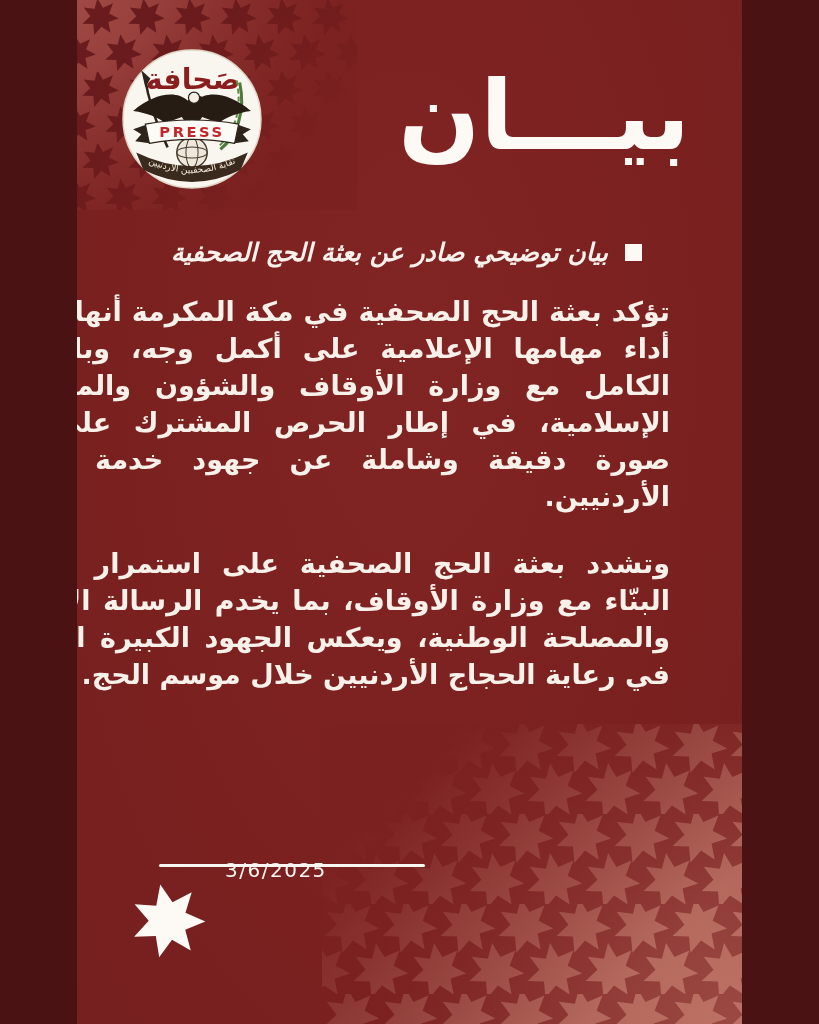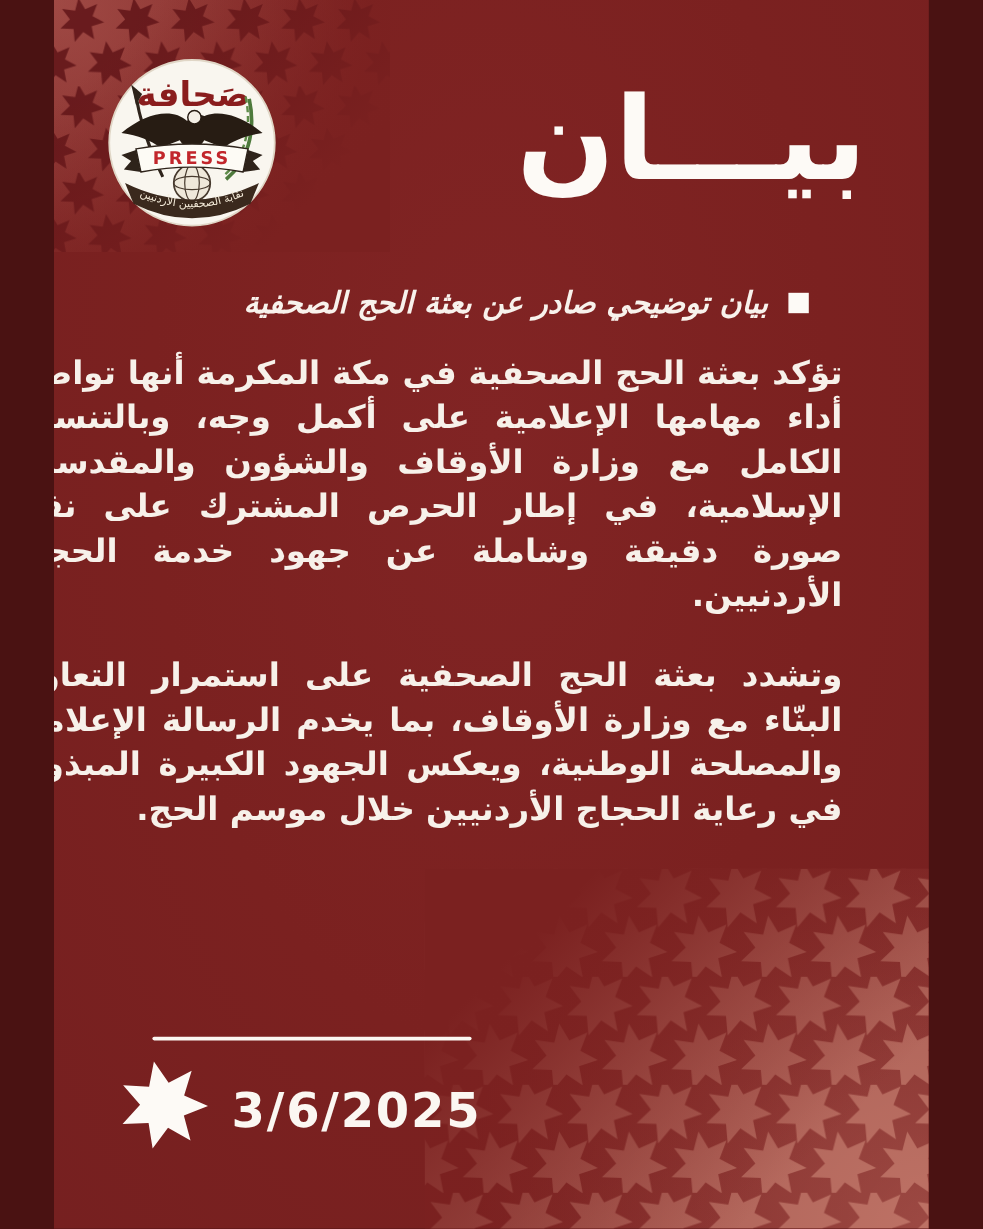--- a/index.html
+++ b/index.html
@@ -1,21 +1,21 @@
 <!DOCTYPE html>
 <html lang="ar"><head>
 <meta charset="utf-8">
 <style>
   * { margin: 0; padding: 0; box-sizing: border-box; }
   html, body { background: #4a1212; }
   body { font-family: "DejaVu Sans", sans-serif; }
 
   .canvas {
     position: relative;
-    width: 729px;
+    width: 665px;
     height: 1024px;
     margin: 0 auto;
     background: radial-gradient(ellipse at 50% 35%, #812424 0%, #7b2120 55%, #762020 100%);
     overflow: hidden;
   }
 
   
   .corner { position: absolute; pointer-events: none; }
   .tl-lighten {
     left: 0; top: 0; width: 280px; height: 210px;
@@ -102,24 +102,24 @@
     background: #fbf7f2;
     border-radius: 2px;
   }
   .jordan-star {
     position: absolute;
     left: 50px; top: 880px;
     width: 82px; height: 82px;
   }
   .date {
     position: absolute;
-    left: 148px; top: 903px;
+    left: 148px; top: 858px;
     color: #fbf7f2;
-    font-size: 40px;
-    font-weight: bold;
+    font-size: 20px;
+    font-weight: normal;
     letter-spacing: 1.5px;
   }
 
   .hidden-defs { position: absolute; width: 0; height: 0; overflow: hidden; }
 </style>
 </head>
 <body>
 
 <svg class="hidden-defs" aria-hidden="true">
   <defs>

